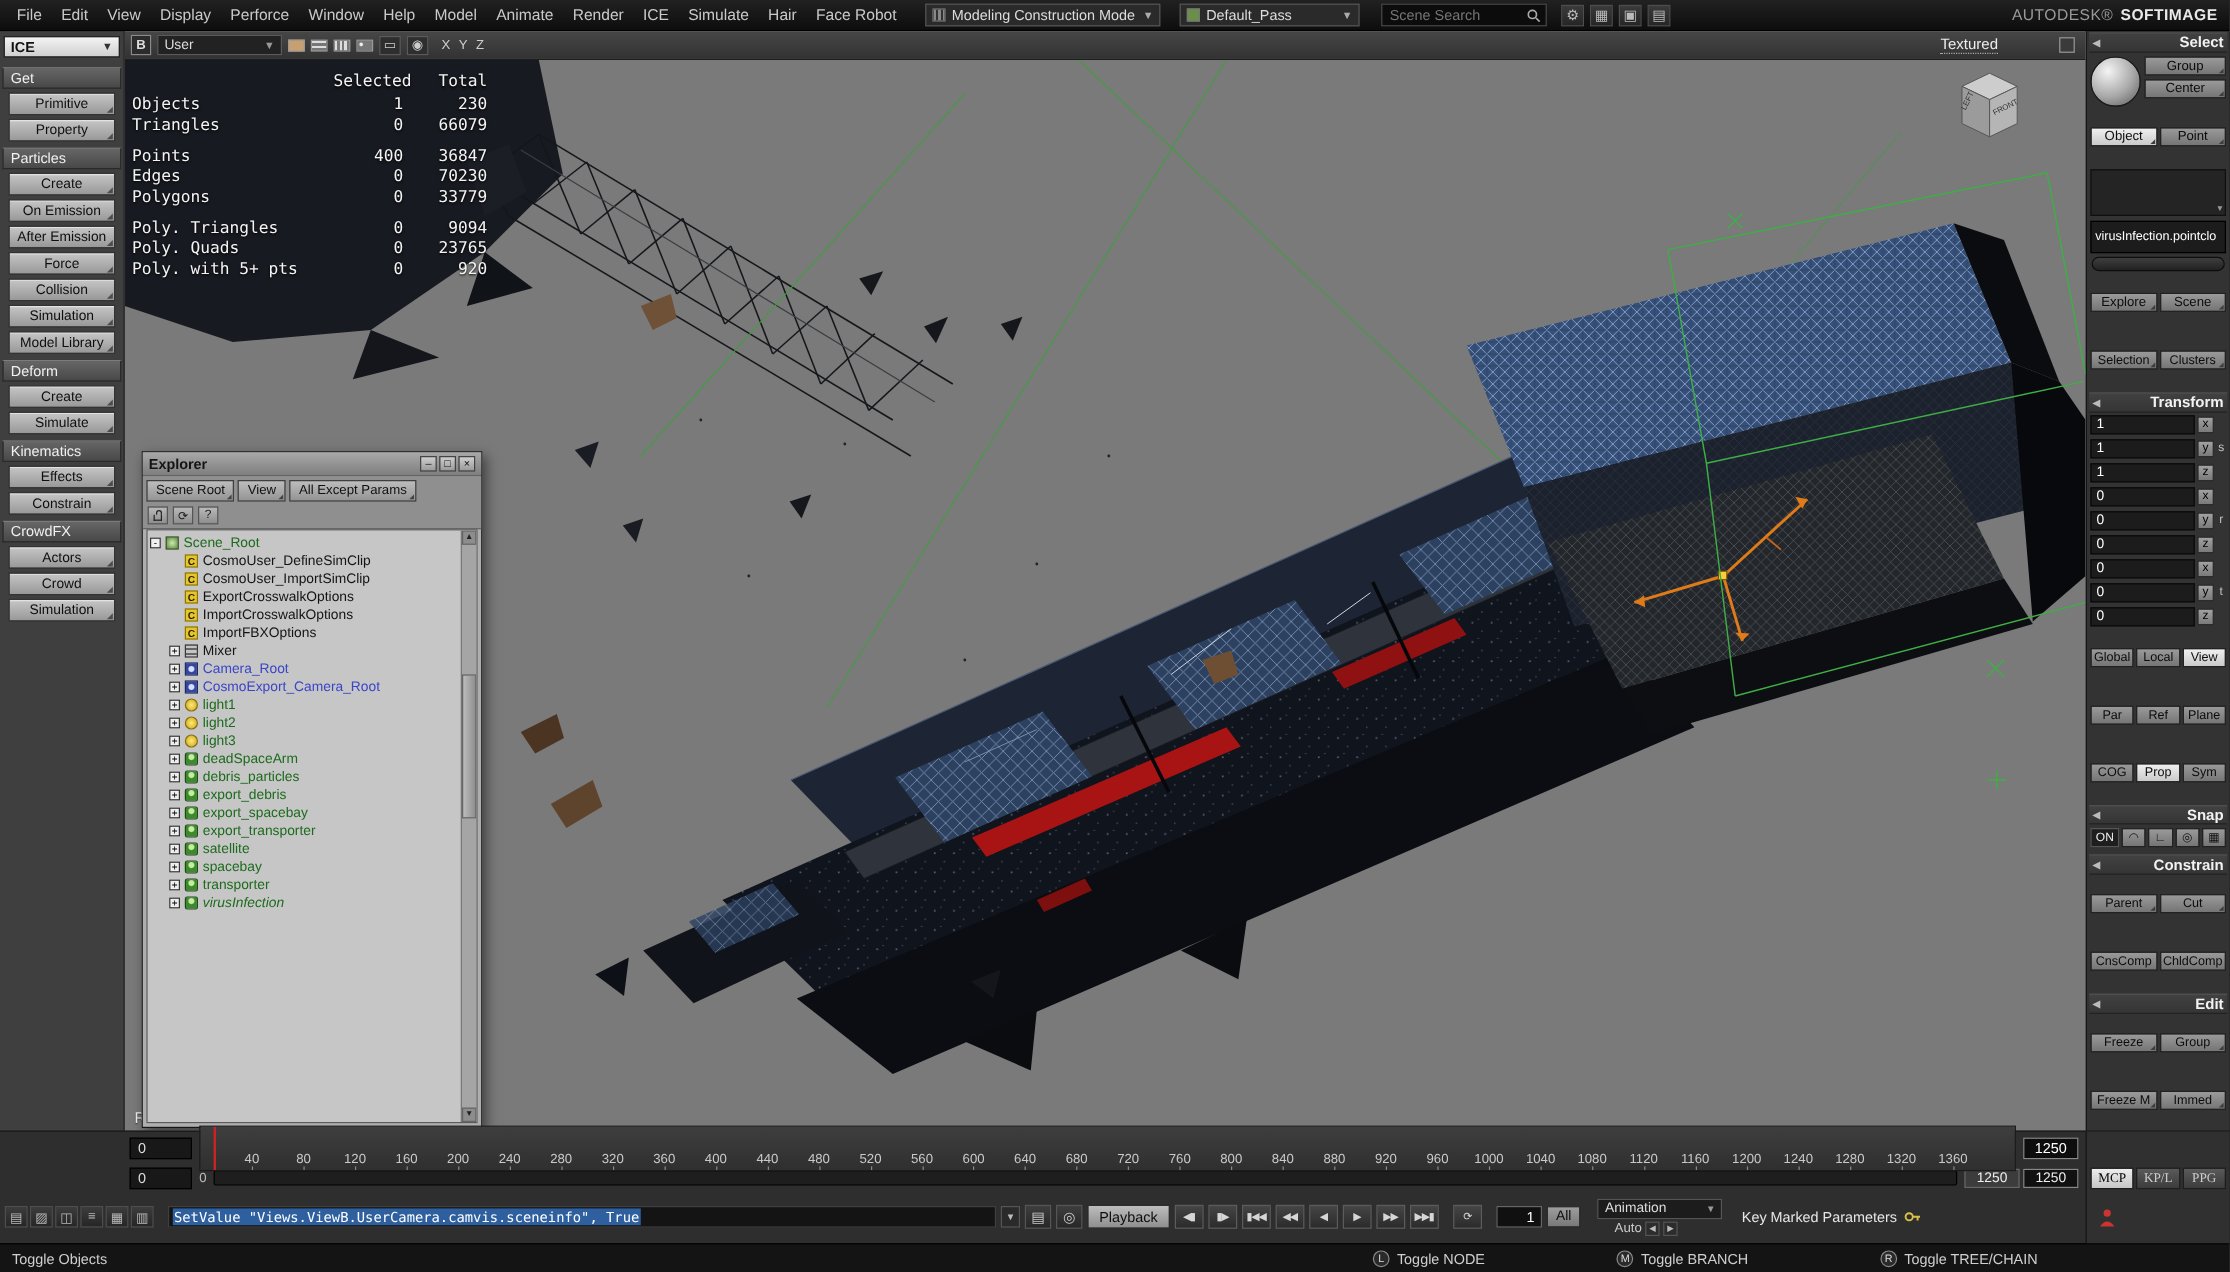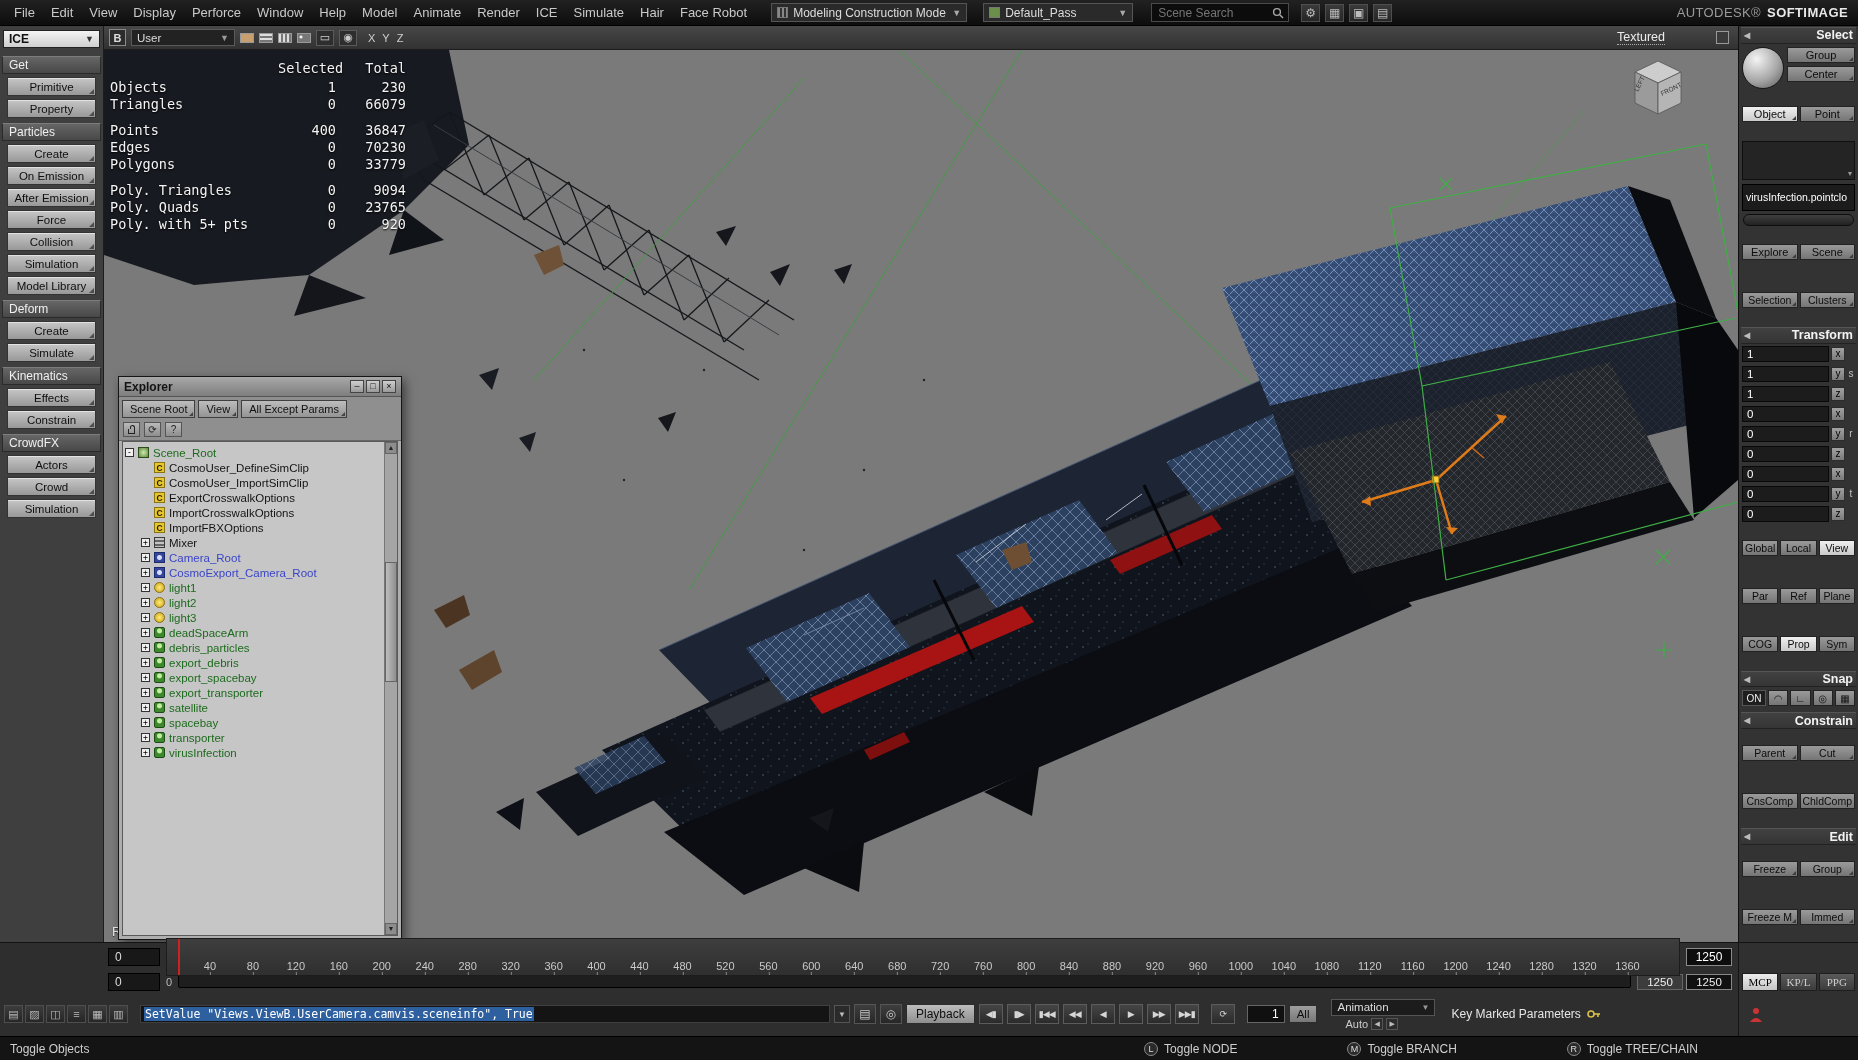--- a/index.html
+++ b/index.html
@@ -601,21 +601,21 @@
                 <div class="tree-label" style="color: rgb(29, 107, 29);">spacebay</div>
               </div>
               <div class="tree-row child">
                 <div class="tree-exp">+</div>
                 <div class="tree-ico ico-model"></div>
                 <div class="tree-label" style="color: rgb(29, 107, 29);">transporter</div>
               </div>
               <div class="tree-row child">
                 <div class="tree-exp">+</div>
                 <div class="tree-ico ico-model"></div>
-                <div class="tree-label" style="color: rgb(29, 107, 29);">virusInfection</div>
+                <div class="tree-label" style="color: rgb(29, 107, 29); font-style: italic;">virusInfection</div>
               </div>
             </div>
           <div class="exp-scroll">
             <div class="arr up">▲</div>
             <div class="thumb"></div>
             <div class="arr dn">▼</div>
           </div>
         </div>
       </div>
     </div>

